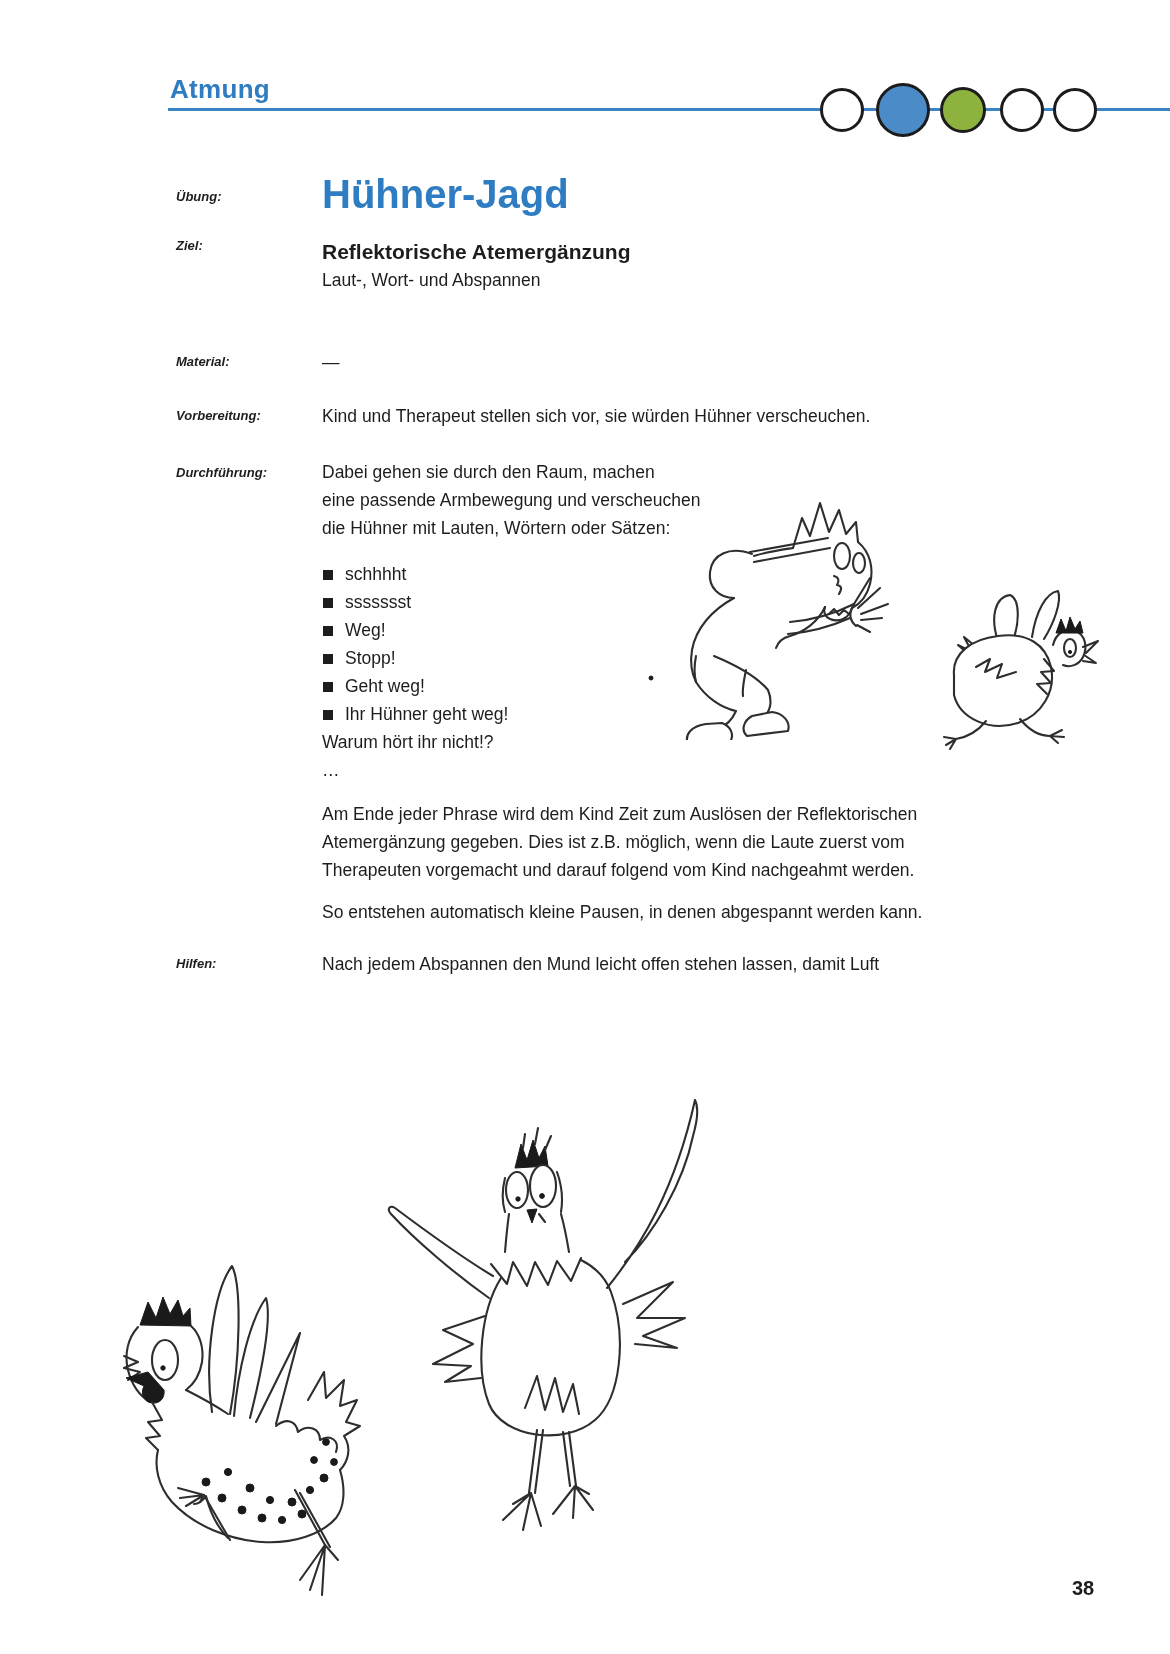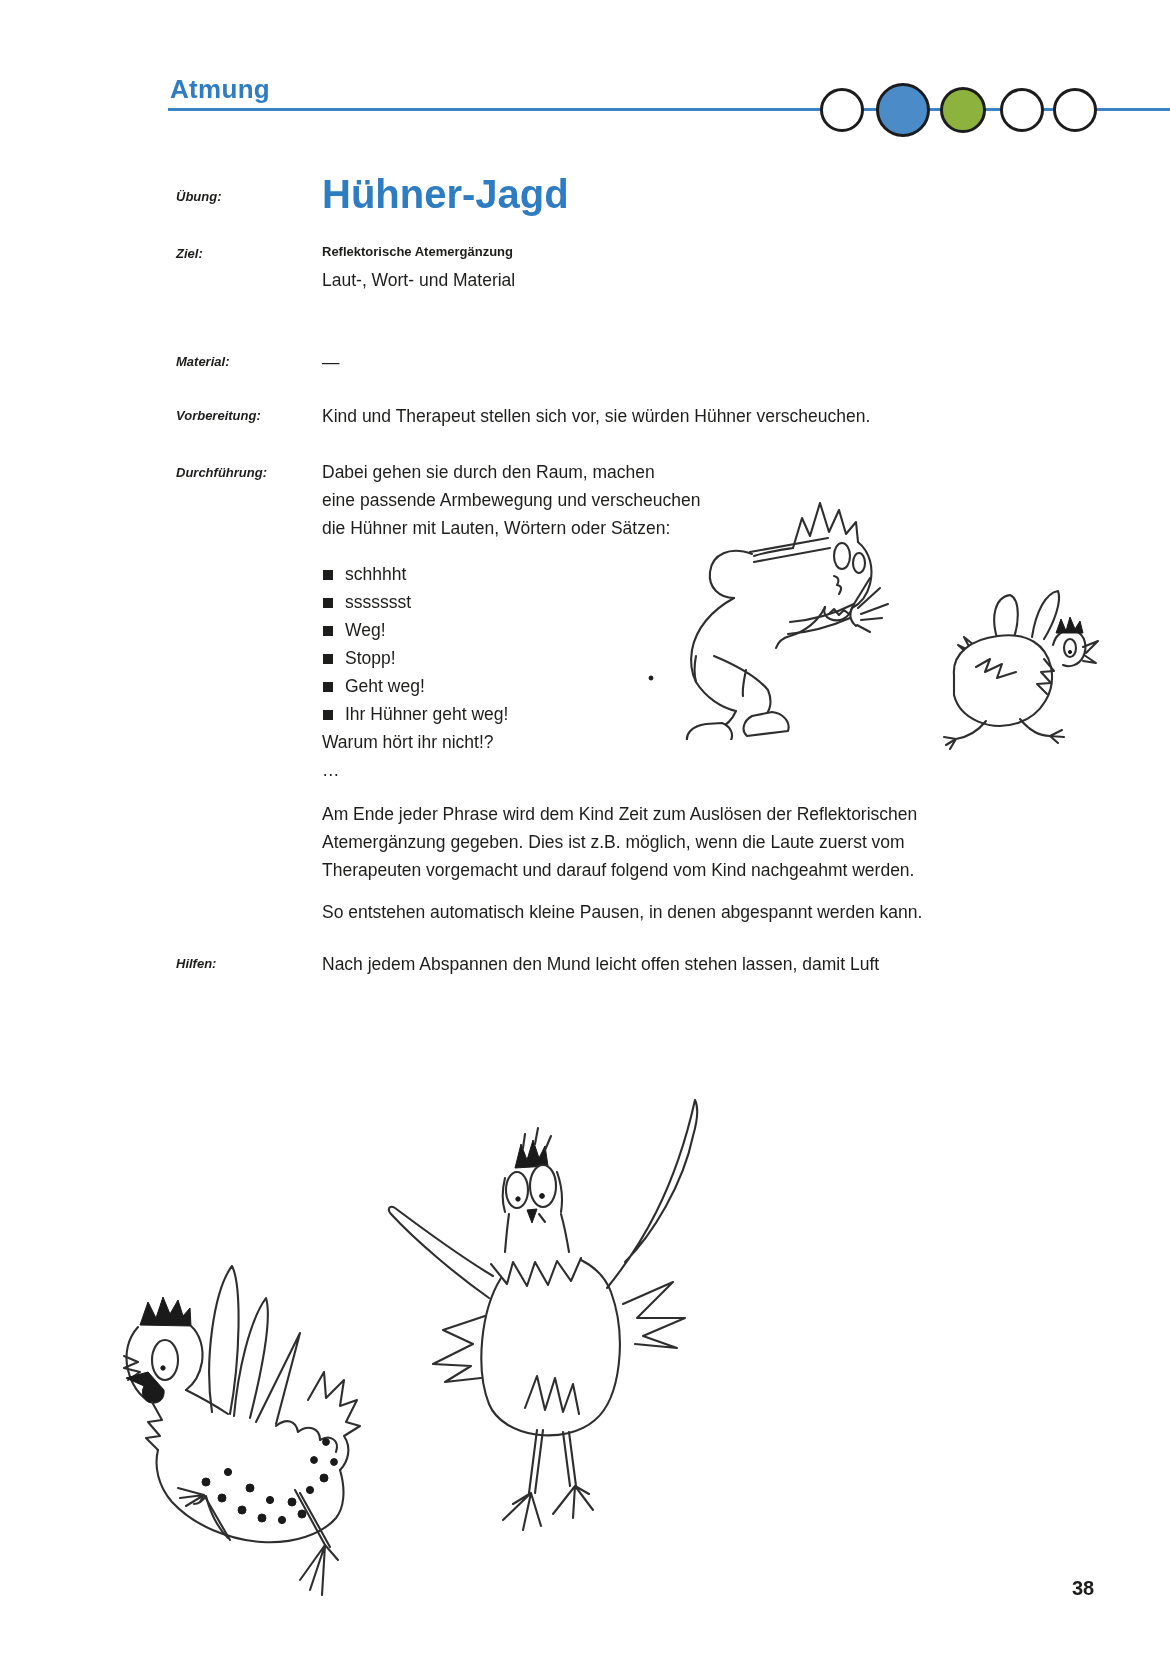--- a/index.html
+++ b/index.html
@@ -23,32 +23,32 @@
   .dot-3 { left:940px; top:87px;  width:46px; height:46px; background:#8db33e; }
   .dot-4 { left:1000px; top:88px; width:44px; height:44px; }
   .dot-5 { left:1053px; top:88px; width:44px; height:44px; }
   
   .row-label {
     position:absolute; left:176px;
     font-size:13px; font-weight:bold; font-style:italic; line-height:28px;
     white-space:nowrap;
   }
   .lbl-uebung        { top:183px; }
-  .lbl-ziel          { top:240px; }
+  .lbl-ziel          { top:232px; }
   .lbl-material      { top:348px; }
   .lbl-vorbereitung  { top:402px; }
   .lbl-durchfuehrung { top:459px; }
   .lbl-hilfen        { top:950px; }
   .exercise-title {
     position:absolute; left:322px; top:172px;
     font-size:40px; font-weight:bold; color:#2e7cc1; white-space:nowrap;
   }
   .t { position:absolute; left:322px; font-size:17.5px; line-height:28px; white-space:nowrap; }
   .ziel-block { top:238px; }
-  .ziel-block .bold-line { font-size:13px; font-weight:bold; line-height:28px; }
+  .ziel-block .bold-line { font-size:21px; font-weight:bold; line-height:28px; }
   .material-value { top:348px; }
   .vorbereitung-text { top:402px; }
   .durchfuehrung-block { top:458px; }
   .bullet-list { margin:18px 0 0 0; padding:0; list-style:none; }
   .bullet-list li { position:relative; padding-left:23px; line-height:28px; }
   .bullet-sq {
     position:absolute; left:1px; top:10px; width:10px; height:10px;
     background:#1d1d1b; display:inline-block;
   }
   .para1 { margin-top:16px; }
@@ -83,21 +83,21 @@
   <div class="row-label lbl-ziel">Ziel:</div>
   <div class="row-label lbl-material">Material:</div>
   <div class="row-label lbl-vorbereitung">Vorbereitung:</div>
   <div class="row-label lbl-durchfuehrung">Durchführung:</div>
   <div class="row-label lbl-hilfen">Hilfen:</div>
 
   <div class="exercise-title">Hühner-Jagd</div>
 
   <div class="t ziel-block">
     <div class="bold-line">Reflektorische Atemergänzung</div>
-    <div>Laut-, Wort- und Material</div>
+    <div>Laut-, Wort- und Abspannen</div>
   </div>
 
   <div class="t material-value">—</div>
 
   <div class="t durchfuehrung-block">
     <div>Dabei gehen sie durch den Raum, machen</div>
     <div>eine passende Armbewegung und verscheuchen</div>
     <div>die Hühner mit Lauten, Wörtern oder Sätzen:</div>
     <ul class="bullet-list">
       <li><span class="bullet-sq"></span><span>schhhht</span></li>

